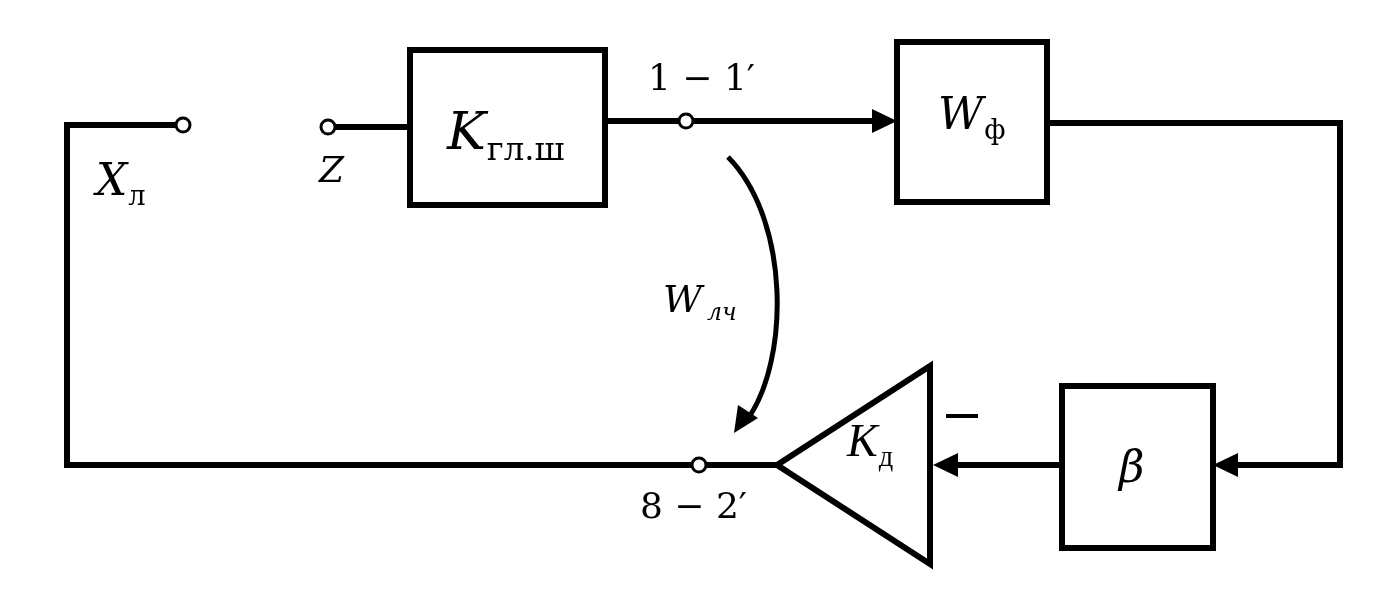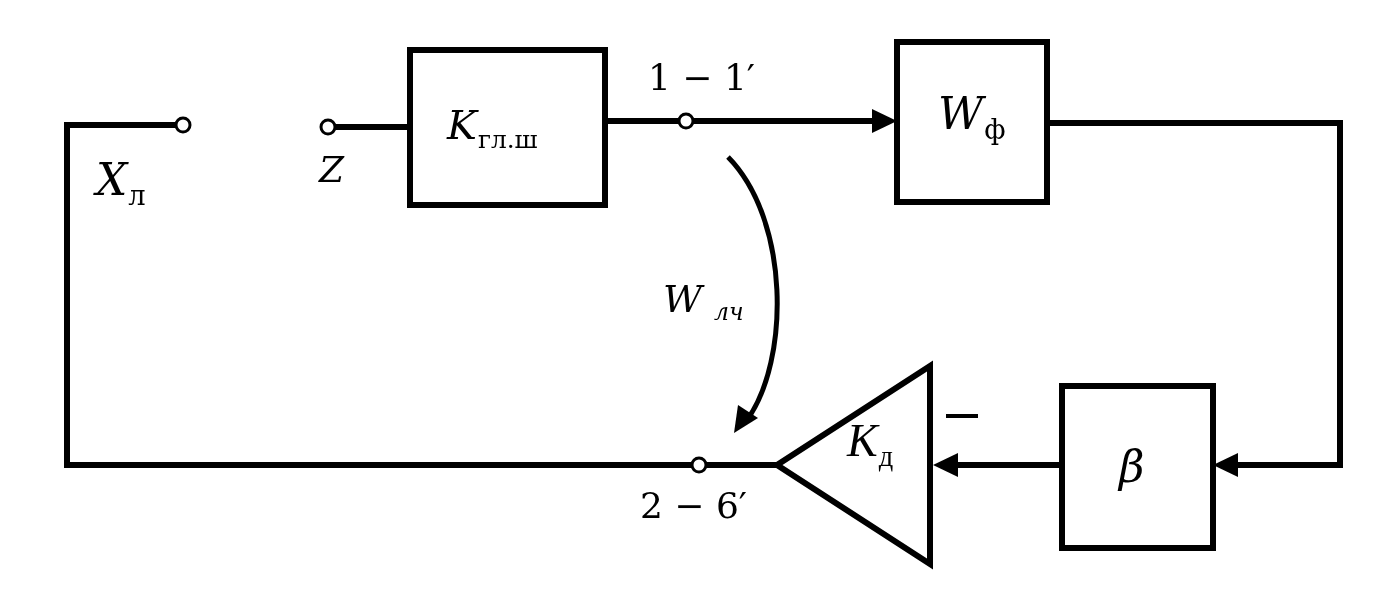--- a/index.html
+++ b/index.html
@@ -6,21 +6,21 @@
     body { width: 1386px; height: 603px; overflow: hidden; position: relative; }
     #diagram { position: absolute; left: 0; top: 0; width: 1386px; height: 603px; }
     .wire { stroke: #000; stroke-width: 6; fill: none; stroke-linecap: square; }
     .thin { stroke: #000; stroke-width: 4; fill: none; }
     .box { stroke: #000; stroke-width: 6; fill: #fff; }
     .term { stroke: #000; stroke-width: 3; fill: #fff; }
     .arrowhead { fill: #000; stroke: none; }
     .lbl { position: absolute; font-family: "DejaVu Serif", serif; color: #000; white-space: nowrap; line-height: 1; }
     .lbl .main { font-style: italic; }
     .lbl .sub { font-style: normal; font-size: 0.62em; position: relative; top: 0.35em; margin-left: 1px; }
-    .lbl .sub-i { font-style: italic; font-size: 0.62em; position: relative; top: 0.35em; margin-left: 12px; }
+    .lbl .sub-i { font-style: italic; font-size: 0.62em; position: relative; top: 0.35em; margin-left: 5px; }
   </style>
 </head>
 <body>
 
 <svg id="diagram" viewBox="0 0 1386 603" xmlns="http://www.w3.org/2000/svg">
 
   <polyline class="wire" points="178,125 67,125 67,465 694,465"></polyline>
 
   <line class="wire" x1="704" y1="465" x2="775" y2="465"></line>
 
@@ -56,35 +56,35 @@
 </svg>
 
 <div class="lbl" style="left:96px; top:158px; font-size:44px;">
   <span class="main">X</span><span class="sub">л</span>
 </div>
 
 <div class="lbl" style="left:319px; top:152px; font-size:36px;">
   <span class="main">Z</span>
 </div>
 
-<div class="lbl" style="left:447px; top:105px; font-size:40px;">
+<div class="lbl" style="left:447px; top:105px; font-size:52px;">
   <span class="main">K</span><span class="sub">гл.ш</span>
 </div>
 
 <div class="lbl" style="left:648px; top:60px; font-size:36px;">1 − 1′</div>
 
 <div class="lbl" style="left:938px; top:92px; font-size:44px;text-align:center;">
   <span class="main">W</span><span class="sub">ф</span>
 </div>
 
 <div class="lbl" style="left:663px; top:280px; font-size:38px;">
   <span class="main">W</span><span class="sub-i">лч</span>
 </div>
 
-<div class="lbl" style="left:640px; top:488px; font-size:36px;">2 − 6′</div>
+<div class="lbl" style="left:640px; top:488px; font-size:36px;">8 − 2′</div>
 
 <div class="lbl" style="left:847px; top:418px; font-size:46px;font-family:Liberation Serif, serif;">
   <span class="main">K</span><span class="sub">д</span>
 </div>
 
 <div class="lbl" style="left:1119px; top:445px; font-size:44px;">
   <span class="main">β</span>
 </div>
 
 </body></html>

